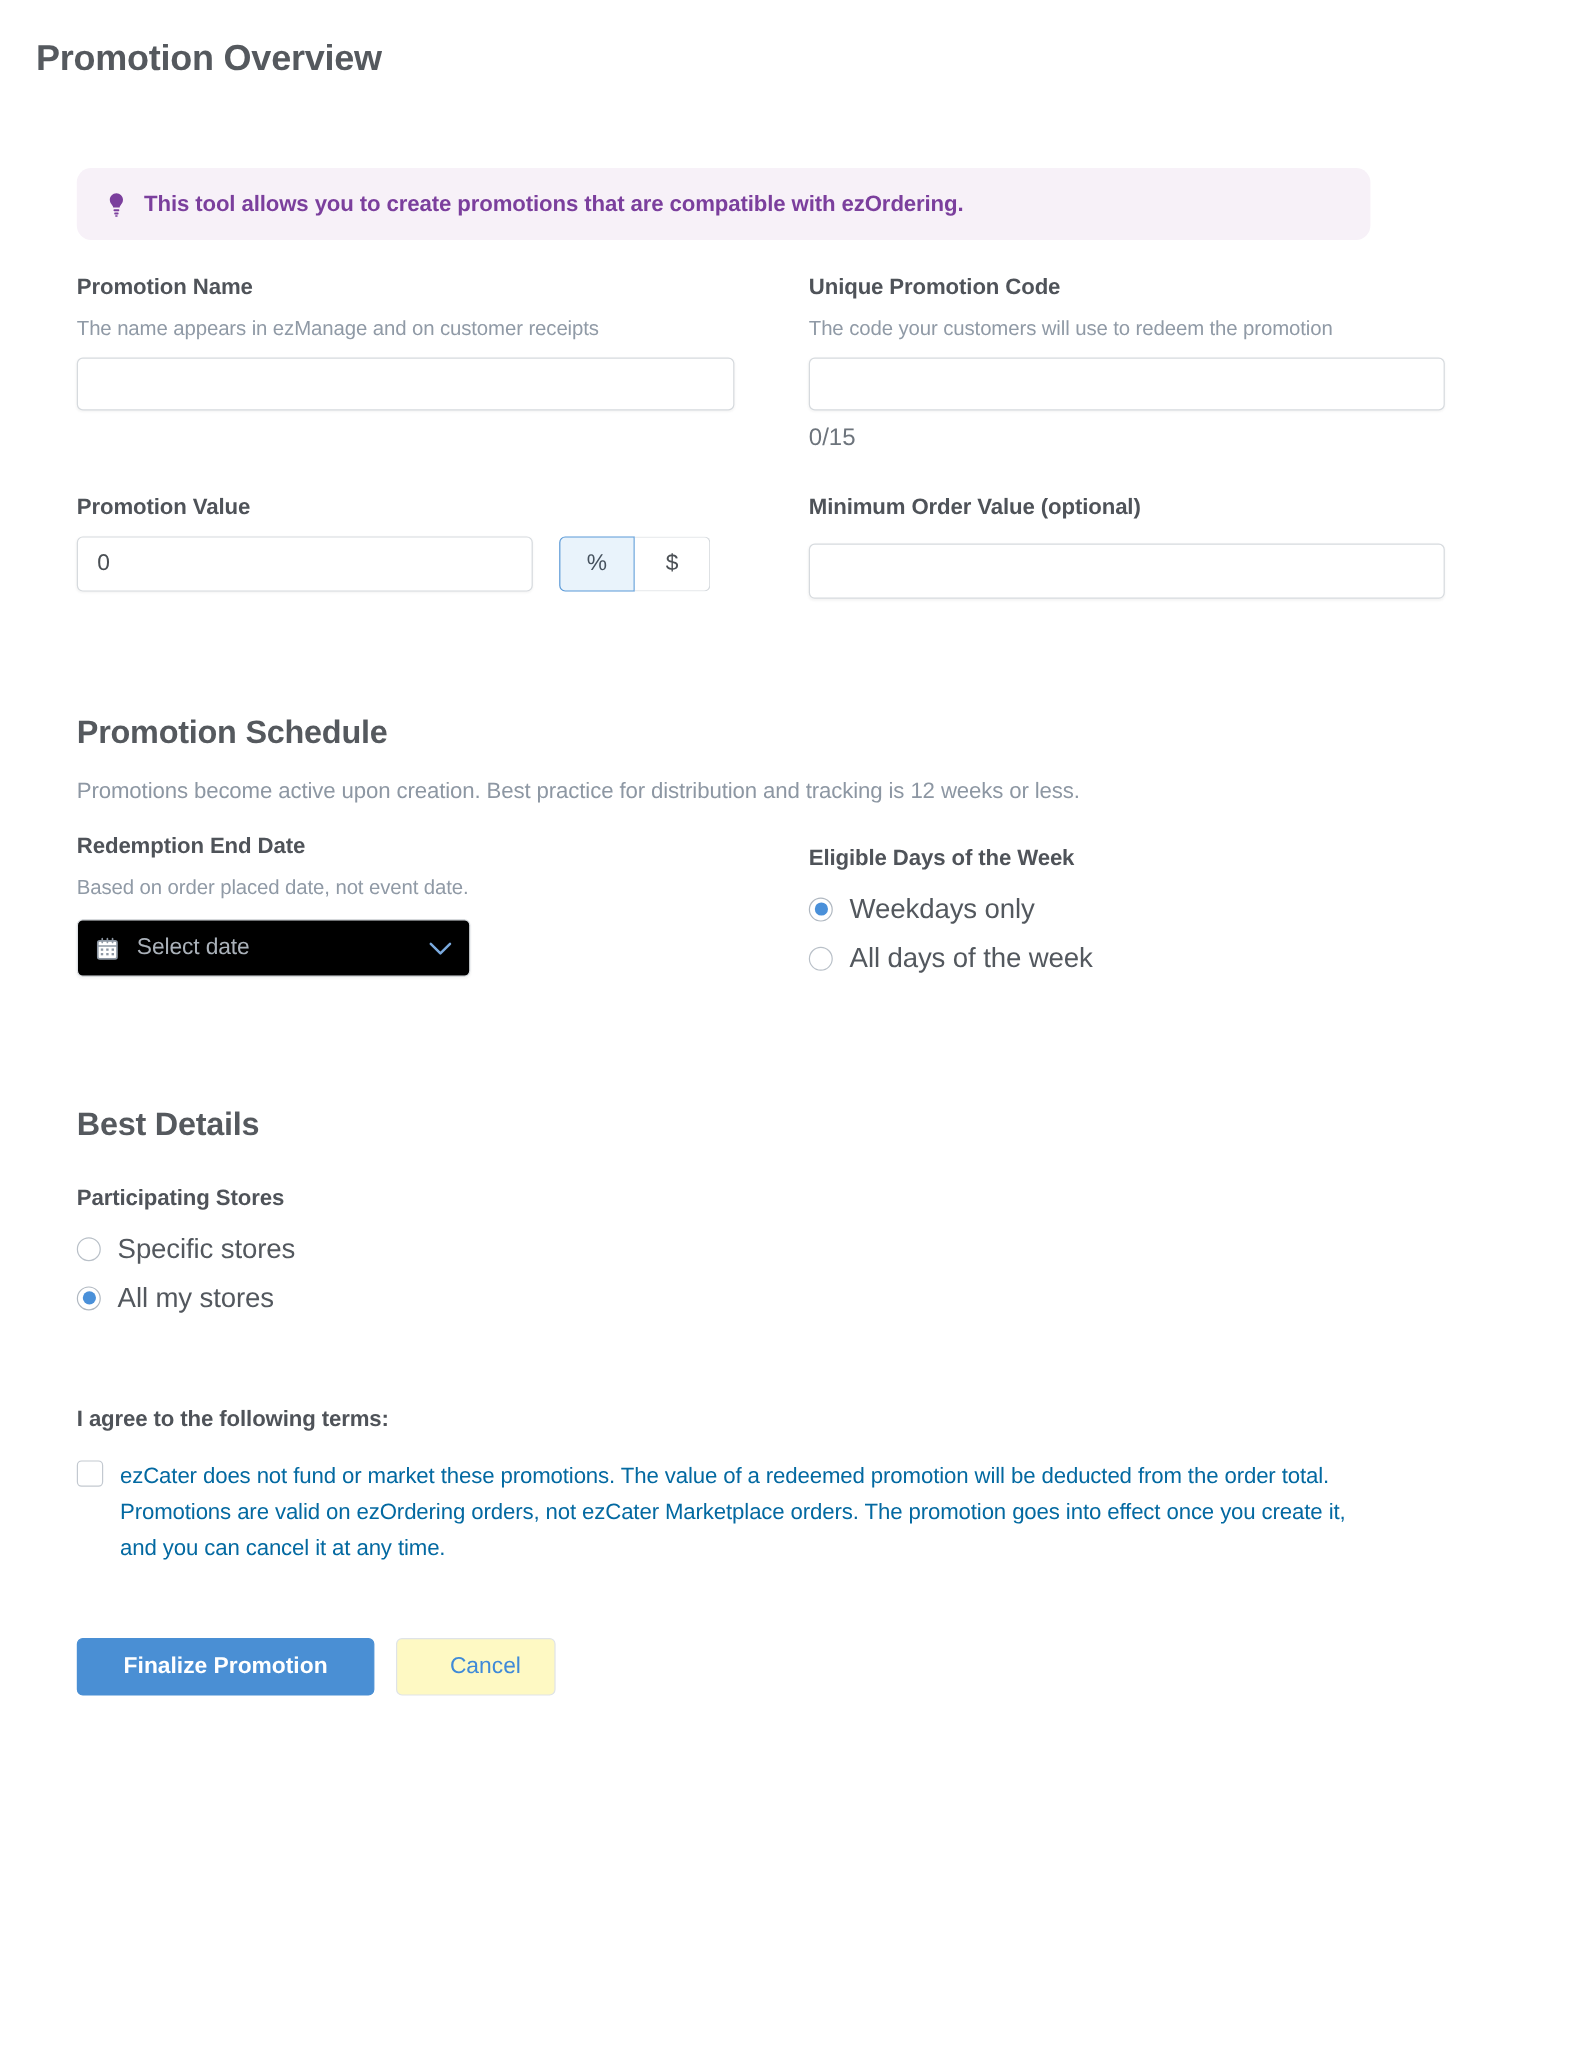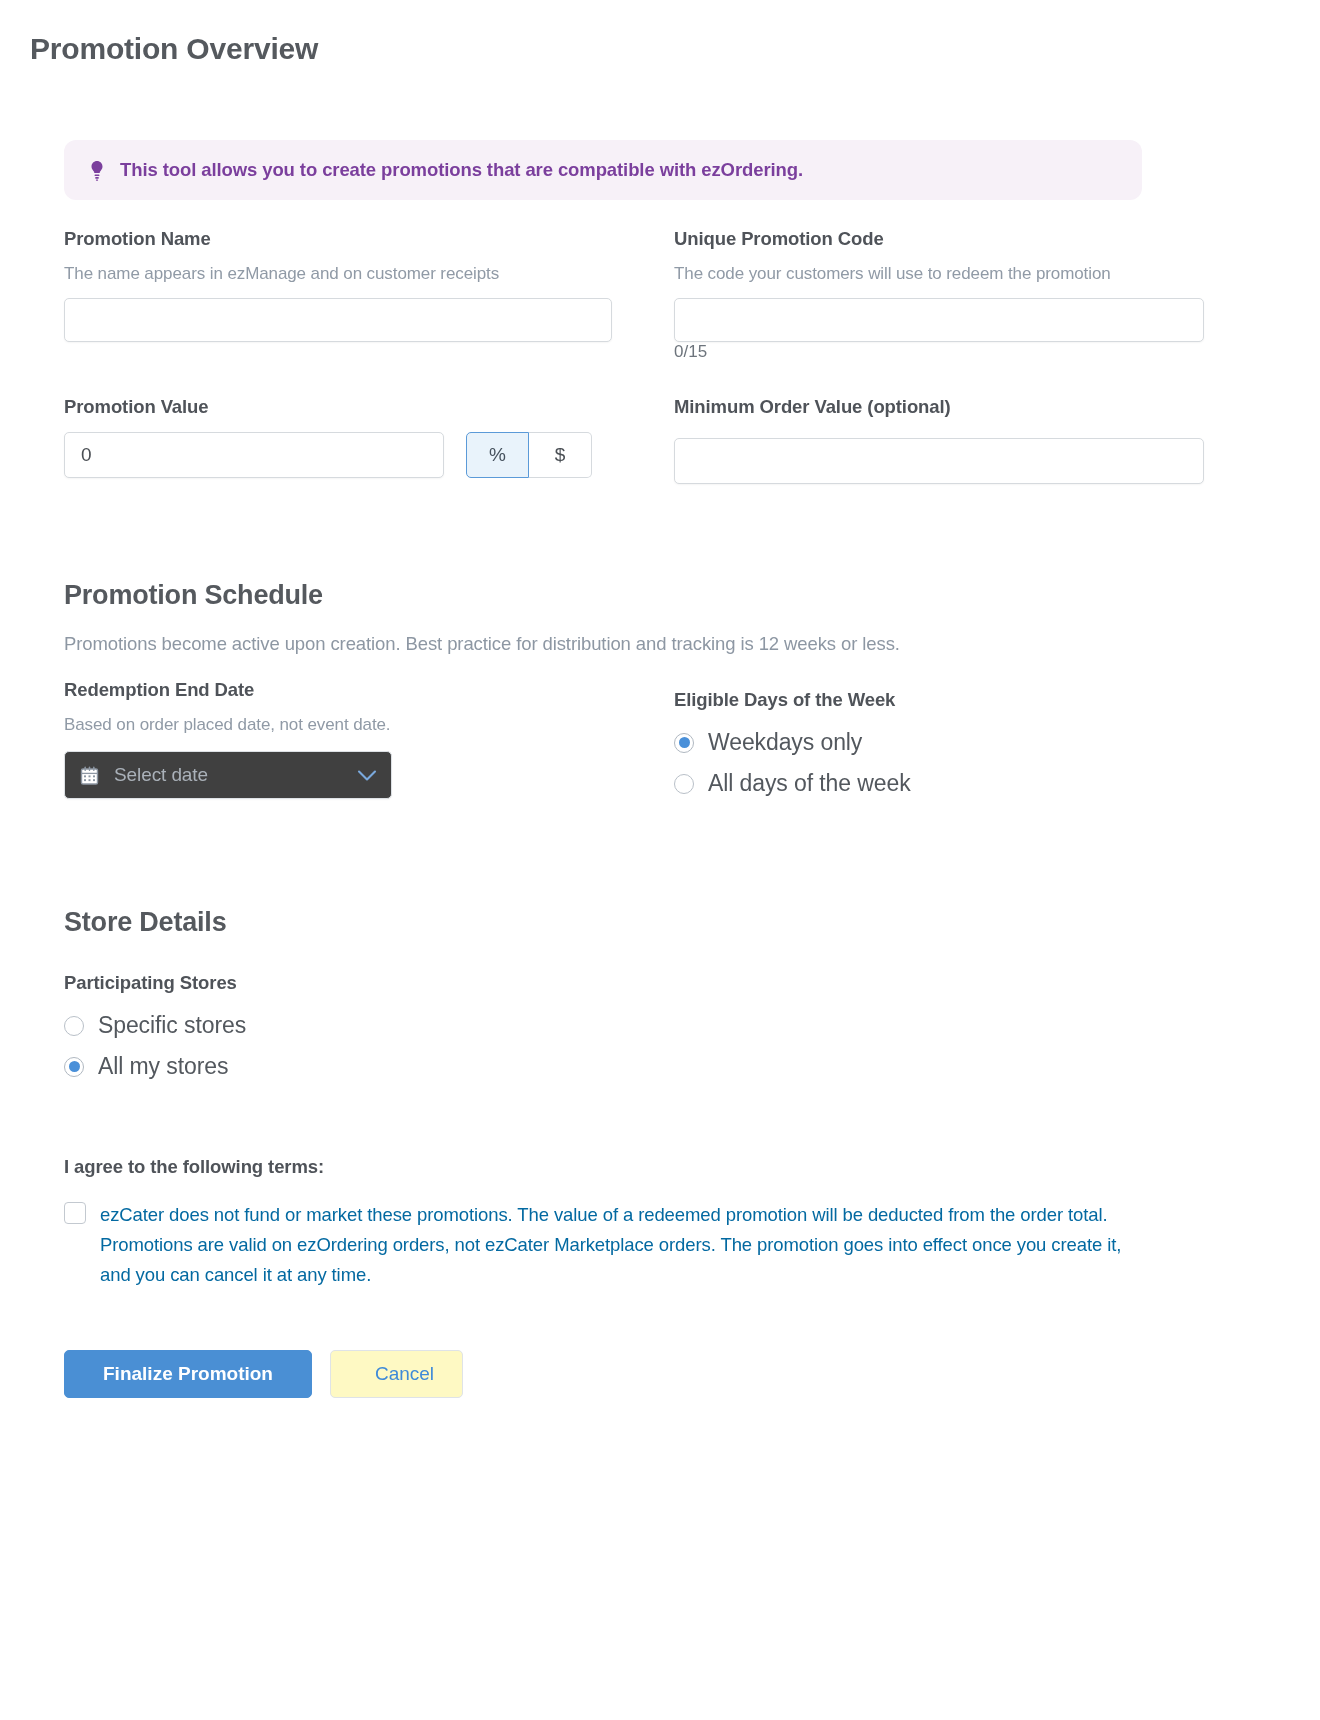--- a/index.html
+++ b/index.html
@@ -106,22 +106,23 @@
     width: 100%;
     font-size: 18px;
     color: #4a4f54;
     padding: 0 14px;
     font-family: "Liberation Sans", sans-serif;
     outline: none;
   }
   .text-input::placeholder { color: #b5bcc4; }
 
   .char-counter {
-    font-size: 17px;
+    font-size: 20px;
     color: #6d747c;
+    margin-top: 12px;
   }
 
   
   .value-row {
     display: flex;
     align-items: center;
     margin-top: 14px;
   }
   .value-input {
     width: 380px;
@@ -182,21 +183,21 @@
     letter-spacing: -0.1px;
   }
 
   
   .date-picker {
     margin-top: 16px;
     width: 328px;
     height: 48px;
     border: 1px solid #dde1e5;
     border-radius: 5px;
-    background: #404040;
+    background: #000000;
     display: flex;
     align-items: center;
     padding: 0 14px;
     box-shadow: 0 1px 2px rgba(0,0,0,0.04);
     cursor: pointer;
   }
   .cal-icon { flex: 0 0 auto; margin-right: 14px; display:flex; }
   .date-placeholder {
     font-size: 19px;
     color: #aab1b9;
@@ -411,21 +412,21 @@
           <div class="radio-item">
             <span class="radio-outer"></span>
             <span class="radio-label">All days of the week</span>
           </div>
         </div>
       </div>
     </div>
 
     <div class="spacer-lg"></div>
 
-    <div class="section-heading">Store Details</div>
+    <div class="section-heading">Best Details</div>
 
     <div style="height:34px;"></div>
 
     <div class="field-label">Participating Stores</div>
     <div class="radio-list">
       <div class="radio-item">
         <span class="radio-outer"></span>
         <span class="radio-label">Specific stores</span>
       </div>
       <div class="radio-item">

